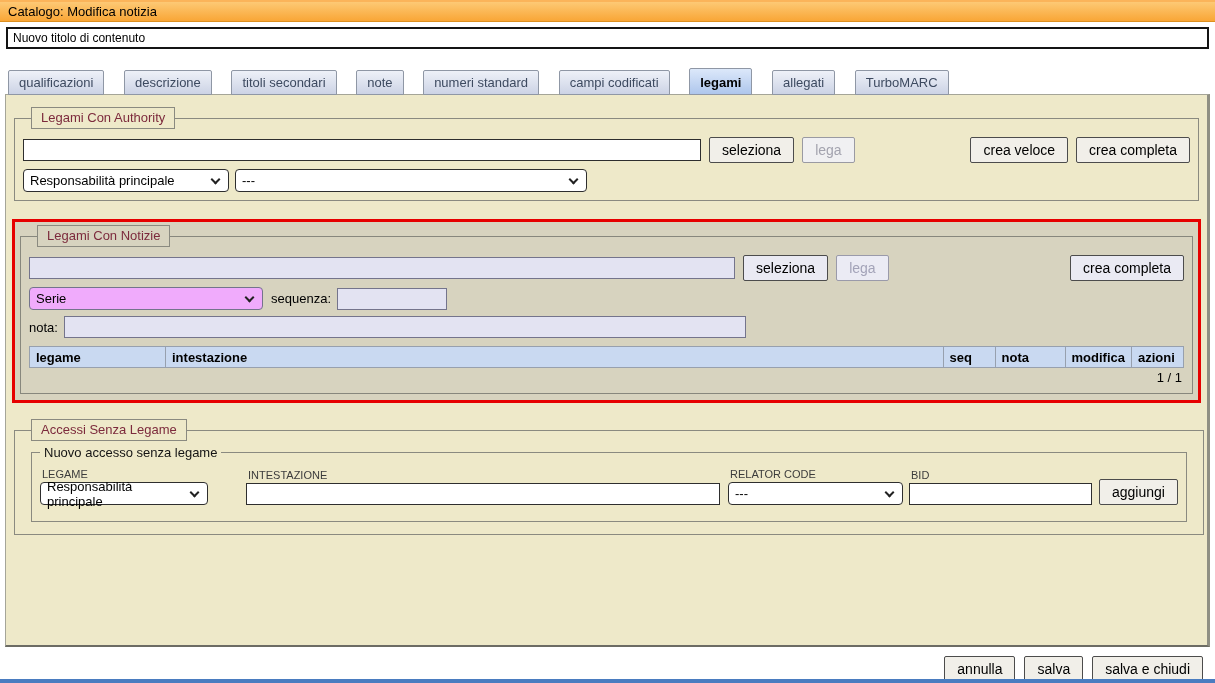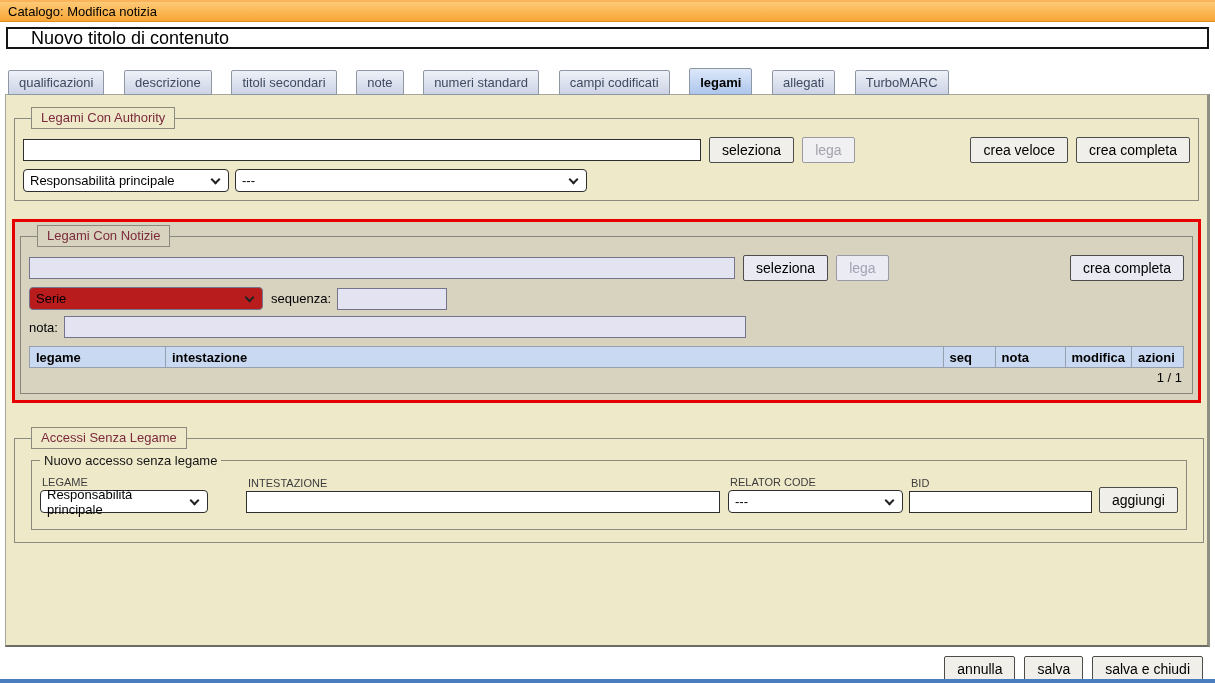--- a/index.html
+++ b/index.html
@@ -14,22 +14,22 @@
   .titlebar {
     height:22px; line-height:19px; padding-left:8px;
     background:linear-gradient(#fdc975, #f9a636);
     border-top:2px solid #fbb45a; border-bottom:1px solid #dd8f1e;
     color:#000;
   }
 
   
   .title-input {
     display:block; margin:5px 6px 0 6px; width:1203px; height:22px;
-    border:2px solid #141414; padding:0 23px;
-    font-family:"Liberation Sans", sans-serif; font-size:18px; color:#000; background:#fff;
+    border:2px solid #141414; padding:0 5px;
+    font-family:"Liberation Sans", sans-serif; font-size:12px; color:#000; background:#fff;
   }
 
   
   .tabbar { margin:21px 0 0 8px; height:24px; white-space:nowrap; }
   .tab {
     display:inline-block; vertical-align:bottom;
     padding:4px 10px 4px; margin-right:16px;
     background:linear-gradient(#eef1f8, #ccd3e5);
     border:1px solid #8f97a5; border-radius:2px 2px 0 0;
     color:#3d4a60; cursor:pointer;
@@ -79,21 +79,21 @@
   .lbl { margin-right:6px; }
 
   
   .red-box {
     margin:18px 6px 0 6px; border:3px solid #e60000;
     background:#d7d3bf; padding:3px 5px 6px 5px;
   }
   fieldset.fs.dark { margin:0; background:#d7d3bf; border-color:#87877d; }
   fieldset.fs.dark legend.boxed { background:#d7d3bf; }
   .dark .inp  { background:#e3e3f2; border-color:#74748c; }
-  .dark .sel  { background:#b91c1c; border-color:#74748c; }
+  .dark .sel  { background:#f0abfc; border-color:#74748c; }
   .dark .btn  { background:#eaeaf3; }
   .dark .btn.disabled { color:#a3a3b8; border-color:#9a9aaa; background:#ebebf4; }
 
   
   table.links { border-collapse:collapse; width:100%; margin-top:8px; }
   table.links th {
     background:#c9d9f1; border:1px solid #97a0ae; text-align:left;
     padding:2px 6px; height:21px; font-weight:bold;
   }
   table.links td {
@@ -207,21 +207,21 @@
           <th>modifica</th>
           <th>azioni</th>
         </tr>
       </tbody>
         </table>
 
       <div class="pag">1 / 1</div>
     </fieldset>
   </div>
 
-  <fieldset class="fs" style="margin-top:24px;">
+  <fieldset class="fs" style="margin-top:16px;">
     <legend class="boxed">Accessi Senza Legame</legend>
     <fieldset class="inner">
       <legend class="plain">Nuovo accesso senza legame</legend>
       <div class="controls">
         <div class="ctrl">
           <span class="small-lbl">LEGAME</span>
           <div class="sel" style="width:168px;">
             <span>Responsabilità principale</span>
             <span class="chev"></span>
           </div>

